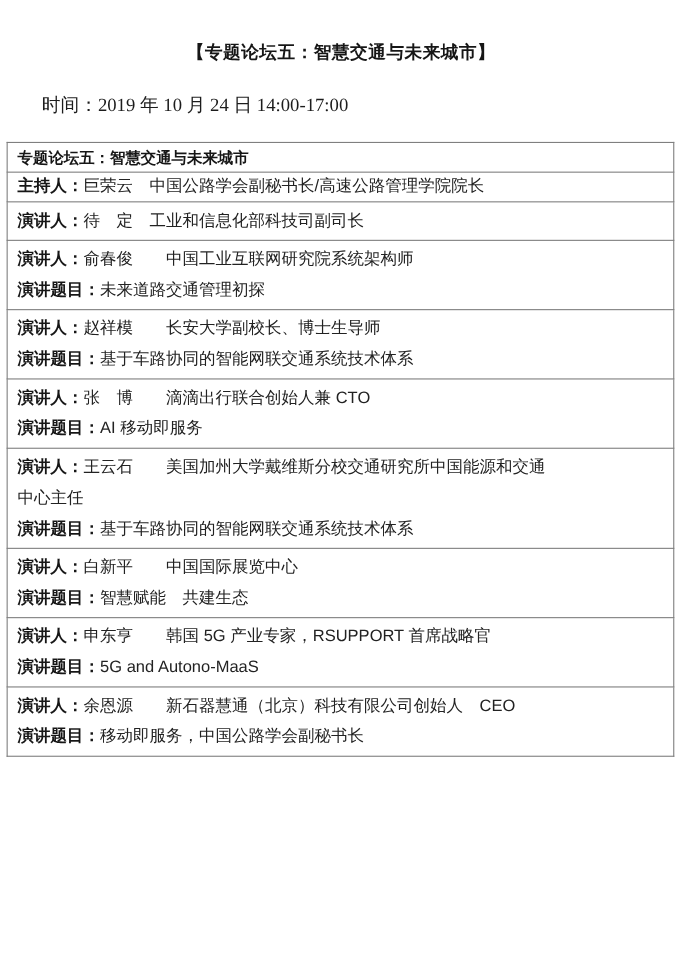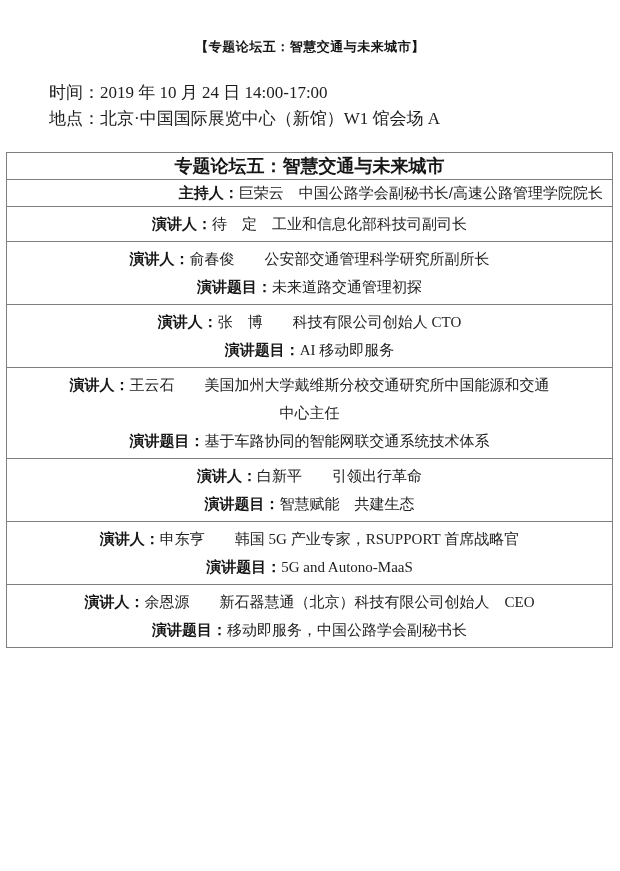--- a/index.html
+++ b/index.html
@@ -15,129 +15,132 @@
     font-family: "Liberation Sans", sans-serif;
   }
   .page {
     box-sizing: border-box;
     width: 620px;
     height: 871px;
     padding-top: 38px;
   }
   .doc-title {
     text-align: center;
-    font-size: 13px;
+    font-size: 16px;
     font-weight: bold;
     letter-spacing: 0.5px;
     font-family: "Liberation Sans", sans-serif;
     color: #161616;
   }
   .intro {
     margin: 24px 0 0 38px;
     width: 541px;
     font-family: "Liberation Serif", serif;
     font-size: 17px;
     line-height: 26px;
     color: #1c1c1c;
   }
-  .intro .intro-line { display: block; margin-left: 11px; }
+  .intro .intro-line { display: block; }
   table.agenda-table {
     border-collapse: collapse;
     table-layout: fixed;
     margin: 20px 0 0 6px;
     width: 607px;
     font-size: 15px;
     color: #222222;
   }
   table.agenda-table td {
     border: 1px solid #7f7f7f;
     padding: 3px 9px;
     vertical-align: middle;
   }
   td.header-cell {
-    text-align: center;
     font-weight: bold;
-    font-size: 18px;
+    font-size: 14px;
     color: #161616;
     padding-top: 8px;
     padding-bottom: 8px;
     line-height: 20px;
     margin-top: 48px;
   }
   td.moderator-cell {
-    text-align: right;
+    text-align: left;
     padding-top: 8px;
     padding-bottom: 9px;
     line-height: 20px;
   }
   .row-line {
     line-height: 28px;
     white-space: pre-line;
-    text-align: center;
-    font-family: Liberation Serif, serif;
+    text-align: left;
   }
   .lbl {
     font-weight: bold;
     color: #161616;
   }
 </style>
 </head>
 <body>
 
 <div class="page">
 
   <div class="doc-title">【专题论坛五：智慧交通与未来城市】</div>
 
   <div class="intro">
     <span class="intro-line">时间：2019 年 10 月 24 日 14:00-17:00</span>
-    <span class="intro-line">地点：北京·中国国际展览中心（新馆）W1 馆会场 A</span>
   </div>
 
   <table class="agenda-table">
     <tbody>
       <tr>
         <td class="header-cell">专题论坛五：智慧交通与未来城市</td>
       </tr>
 
       <tr>
         <td class="moderator-cell"><span class="lbl">主持人：</span><span>巨荣云　中国公路学会副秘书长/高速公路管理学院院长</span></td>
       </tr>
 
       <tr>
         <td>
           <div class="row-line"><span class="lbl">演讲人：</span><span>待　定　工业和信息化部科技司副司长</span></div>
         </td>
       </tr>
 
       <tr>
         <td>
-          <div class="row-line"><span class="lbl">演讲人：</span><span>俞春俊　　公安部交通管理科学研究所副所长</span></div>
+          <div class="row-line"><span class="lbl">演讲人：</span><span>俞春俊　　中国工业互联网研究院系统架构师</span></div>
           <div class="row-line"><span class="lbl">演讲题目：</span><span>未来道路交通管理初探</span></div>
         </td>
       </tr>
 
+      <tr>
+        <td>
+          <div class="row-line"><span class="lbl">演讲人：</span><span>赵祥模　　长安大学副校长、博士生导师</span></div>
+          <div class="row-line"><span class="lbl">演讲题目：</span><span>基于车路协同的智能网联交通系统技术体系</span></div>
+        </td>
+      </tr>
 
       <tr>
         <td>
-          <div class="row-line"><span class="lbl">演讲人：</span><span>张　博　　科技有限公司创始人 CTO</span></div>
+          <div class="row-line"><span class="lbl">演讲人：</span><span>张　博　　滴滴出行联合创始人兼 CTO</span></div>
           <div class="row-line"><span class="lbl">演讲题目：</span><span>AI 移动即服务</span></div>
         </td>
       </tr>
 
       <tr>
         <td>
           <div class="row-line"><span class="lbl">演讲人：</span><span>王云石　　美国加州大学戴维斯分校交通研究所中国能源和交通
 中心主任</span></div>
           <div class="row-line"><span class="lbl">演讲题目：</span><span>基于车路协同的智能网联交通系统技术体系</span></div>
         </td>
       </tr>
 
       <tr>
         <td>
-          <div class="row-line"><span class="lbl">演讲人：</span><span>白新平　　引领出行革命</span></div>
+          <div class="row-line"><span class="lbl">演讲人：</span><span>白新平　　中国国际展览中心</span></div>
           <div class="row-line"><span class="lbl">演讲题目：</span><span>智慧赋能　共建生态</span></div>
         </td>
       </tr>
 
       <tr>
         <td>
           <div class="row-line"><span class="lbl">演讲人：</span><span>申东亨　　韩国 5G 产业专家，RSUPPORT 首席战略官</span></div>
           <div class="row-line"><span class="lbl">演讲题目：</span><span>5G and Autono-MaaS</span></div>
         </td>
       </tr>

